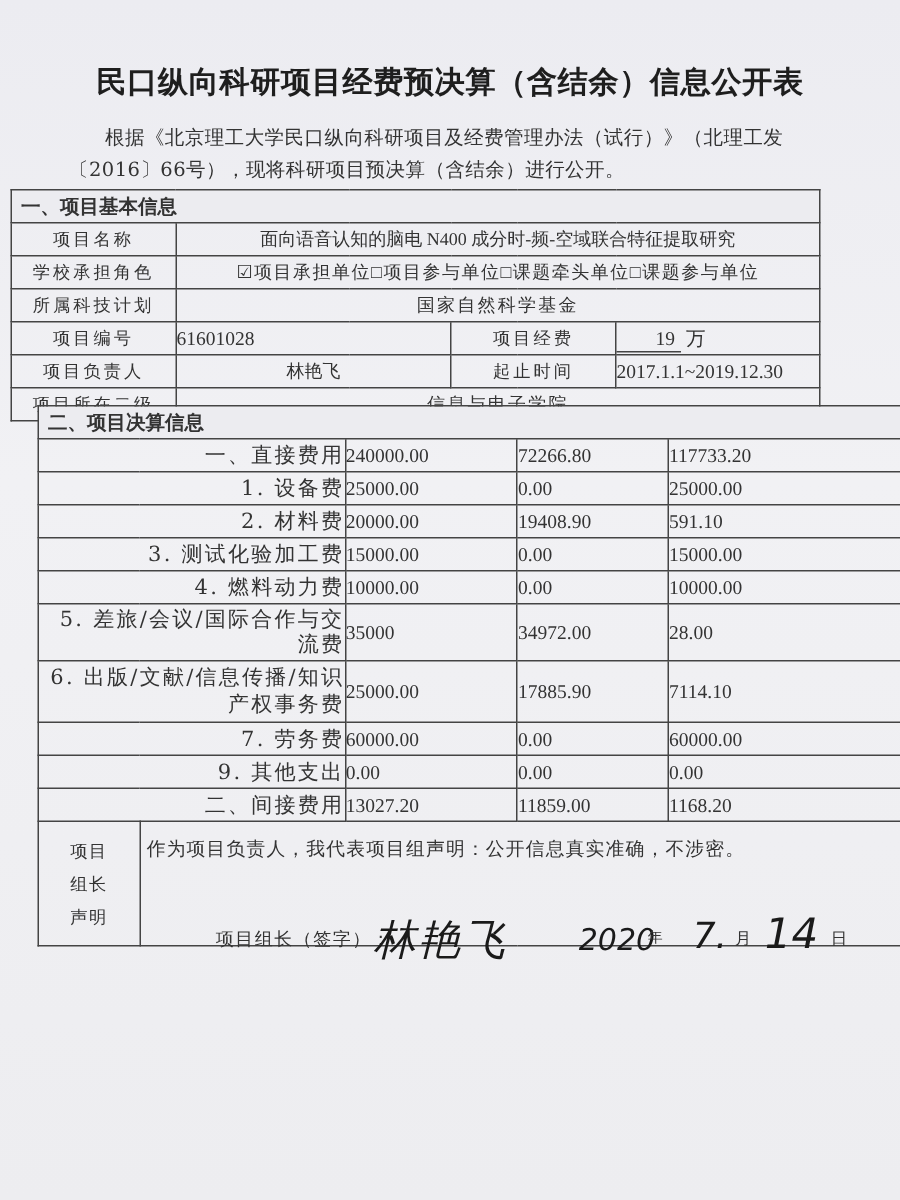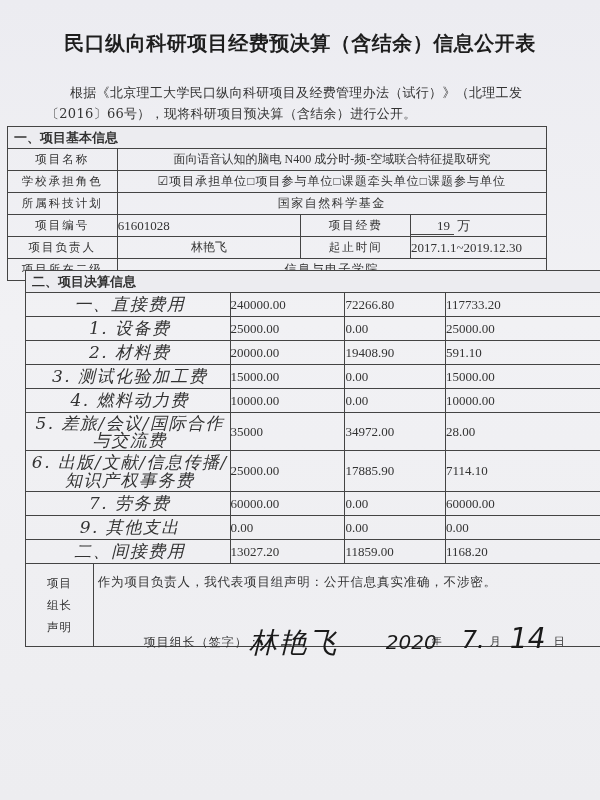--- a/index.html
+++ b/index.html
@@ -8,21 +8,21 @@
     background: #e9e9ee;
     font-family: "DejaVu Serif", "Liberation Serif", serif;
     color: #2a2a2a;
     position: relative;
   }
   .page {
     position: absolute; left: 0; top: 0; width: 600px; height: 800px;
     background: linear-gradient(180deg, #ececf1 0%, #f1f1f4 40%, #ededf0 100%);
   }
   .title {
-    position: absolute; left: 0; top: 30px; width: 600px; text-align: center;
+    position: absolute; left: 0; top: 41px; width: 600px; text-align: center;
     font-family: Liberation Serif, serif;
     font-weight: bold; font-size: 20px; letter-spacing: 0.5px; color: #1e1e1e;
   }
   .intro {
     position: absolute; left: 48px; top: 82px; width: 520px;
     font-size: 13px; line-height: 21px; color: #333; letter-spacing: 0.3px;
   }
   .intro .l1 { display: block; padding-left: 22px; }
   .intro .l2 { display: block; margin-left: -2px; }
 
@@ -32,21 +32,21 @@
   }
   table td { border: 1px solid #444; padding: 0; height: 21px; vertical-align: middle; }
   .t1 { left: 7px; top: 126px; width: 540px; }
   .t2 { left: 25px; top: 270px; width: 596px; }
   .sec {
     font-family: "DejaVu Sans", "Liberation Sans", sans-serif; font-weight: bold;
     font-size: 13px; padding-left: 6px !important; background: #ececf0; text-align: left;
   }
   .lab { text-align: center; letter-spacing: 2px; font-size: 11.5px; }
   .val { text-align: center; font-size: 12px; font-family: Liberation Serif, serif; }
-  .left { text-align: center; padding-left: 4px !important; letter-spacing: 1.5px; font-size: 17px; font-style: italic; }
+  .left { text-align: right; padding-left: 4px !important; letter-spacing: 1.5px; font-size: 14px; }
   .num { text-align: left; font-family: "Liberation Serif", "DejaVu Serif", serif; font-size: 13px; }
   .under { display:inline-block; border-bottom: 1px solid #444; padding: 0 4px 0 26px; }
   .decl-label { text-align: center; font-size: 11.5px; line-height: 22px; letter-spacing: 1px; }
   .decl { position: relative; height: 82px; }
   .decl .stmt { position: absolute; left: 4px; top: 10px; font-size: 12.5px; letter-spacing: 0.8px; }
   .decl .sigrow { position: absolute; left: 0; top: 52px; width: 100%; height: 30px; margin-top: 14px; }
   .sig-label { position: absolute; left: 50px; top: 4px; font-size: 12px; letter-spacing: 1px; }
   .hand { font-family: "DejaVu Sans", "Liberation Sans", sans-serif; color: #1a1a1a; }
   .sig-name { position: absolute; left: 155px; top: -6px; font-size: 28px; font-style: italic; font-weight: 300; letter-spacing: 2px; }
   .sig-year { position: absolute; left: 292px; top: 0px; font-size: 20px; font-style: italic; }

